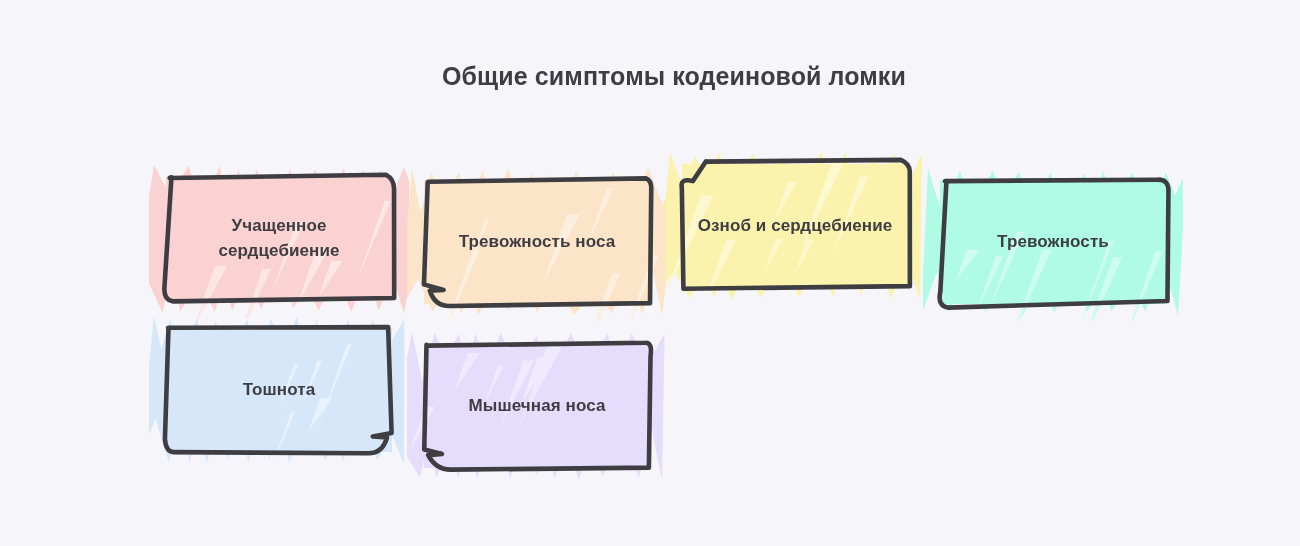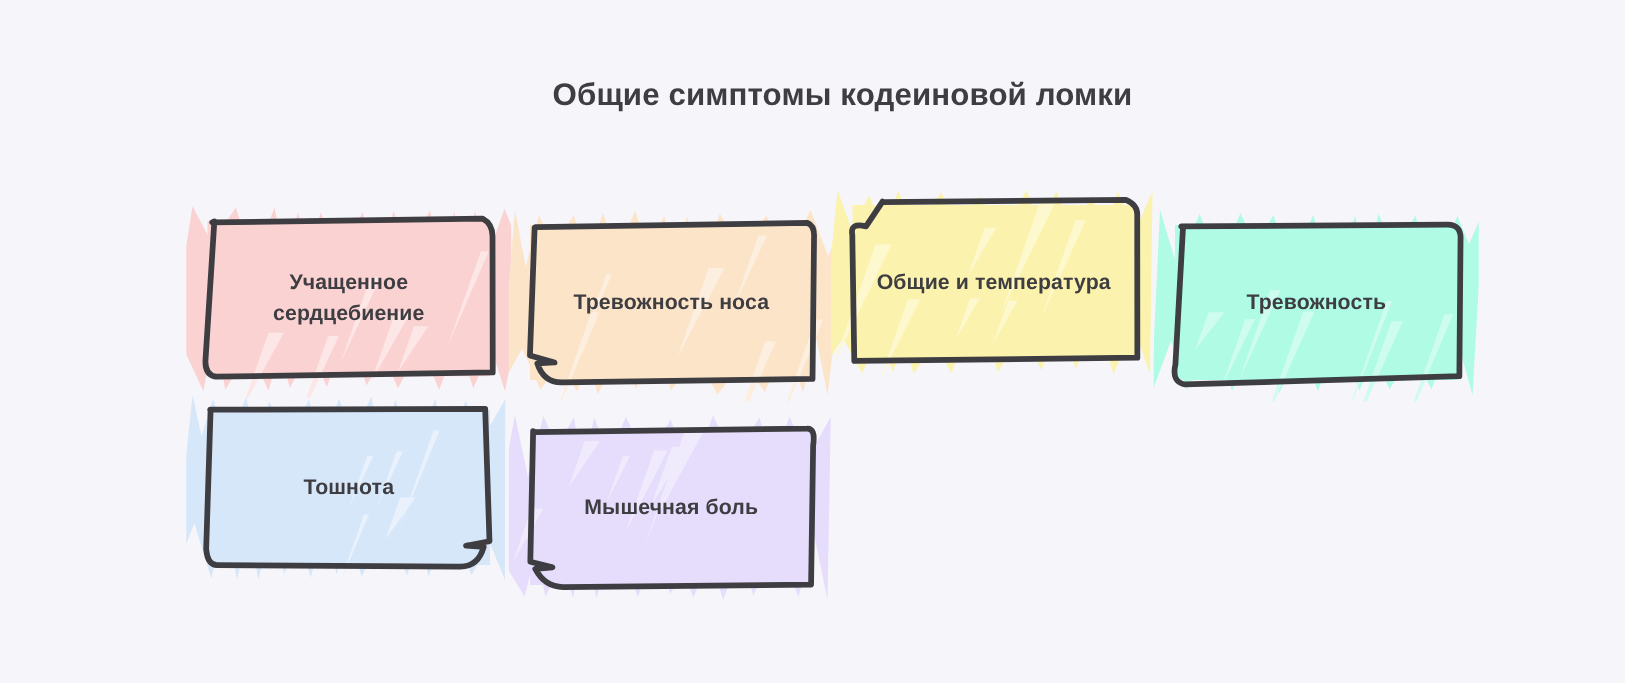--- a/index.html
+++ b/index.html
@@ -131,21 +131,21 @@
             <path d="M 97.0 77.7 L 104.7 77.7 L 85.6 110.4 Z" fill="#fdf8cd"></path>
             <path d="M 181.3 15.2 L 189.7 15.2 L 153.7 94.1 Z" fill="#fdf8cd"></path>
             <path d="M 108.8 21.2 L 118.0 21.2 L 95.3 59.7 Z" fill="#fdf8cd"></path>
             <path d="M 127.4 79.6 L 135.1 79.6 L 115.3 114.2 Z" fill="#fdf8cd"></path>
             <path d="M 47.3 78.4 L 57.4 78.4 L 25.3 141.3 Z" fill="#fdf8cd"></path>
             <path d="M 21.4 34.6 L 34.4 34.6 L -12.3 130.8 Z" fill="#fdf8cd"></path>
             <path d="M 153.2 0.1 L 165.6 0.1 L 122.1 88.9 Z" fill="#fdf8cd"></path>
           </g>
           <path d="M 27.14103326285258 0.6099328517913818 L 221.77813497185707 -1.0880569219589233 Q 231.39057238698007 3.108551502227783 230.77602968215942 11.635448169708251 L 230.8804226875305 125.13381700515747 L 4.431532001495361 127.75551347732544 L 2.831603819131851 26.812239813804627 Q 0.9293862104415893 16.715091490745543 13.807504153251648 20.11402928829193 L 27.0066654920578 0.3012284994125367 Z" fill="none" stroke="#3d3d42" stroke-width="4.6" stroke-linejoin="round" stroke-linecap="round"></path>
         </svg>
-        <div class="card-label">Общие и температура</div>
+        <div class="card-label">Озноб и сердцебиение</div>
       </div>
       <div class="card" style="left: 937px; top: 177px; width: 232px; height: 130px;">
         <svg class="card-svg" width="232" height="130" viewBox="0 0 232 130">
           <defs>
             <clipPath id="clip-anxiety">
               <rect x="-14" y="-14" width="260" height="158"></rect>
             </clipPath>
           </defs>
           <g clip-path="url(#clip-anxiety)">
             <path d="M -9 -9 L 5.3 38.3 L 22.8 -6.2 L 37.5 35.5 L 55.4 -6.6 L 67.2 19.8 L 81.8 -5.1 L 96.1 39.0 L 113.5 -5.1 L 128.6 45.4 L 147.2 -4.3 L 155.5 40.2 L 165.7 -5.8 L 179.0 23.0 L 195.2 -4.4 L 210.4 45.7 L 228.9 -4.5 L 238.1 18.2 L 249.3 -6.4 L 241 139 L 226.2 85.0 L 208.2 134.3 L 193.0 105.5 L 174.5 134.3 L 163.7 107.0 L 150.6 135.0 L 135.6 92.8 L 117.2 135.8 L 103.4 98.6 L 86.4 137.4 L 69.4 87.6 L 48.6 135.4 L 32.5 89.6 L 12.8 135.0 L -0.1 95.2 L -15.9 138.4 Z" fill="#affbe4"></path>
@@ -195,17 +195,17 @@
             <path d="M 46.7 12.0 L 59.0 12.0 L 33.7 48.9 Z" fill="#f0eafd"></path>
             <path d="M 4.2 65.8 L 13.7 65.8 L -11.2 109.8 Z" fill="#f0eafd"></path>
             <path d="M 128.3 5.4 L 141.3 5.4 L 105.4 70.8 Z" fill="#f0eafd"></path>
             <path d="M 77.3 23.9 L 83.0 23.9 L 64.2 61.2 Z" fill="#f0eafd"></path>
             <path d="M 116.4 16.3 L 129.2 16.3 L 99.9 63.4 Z" fill="#f0eafd"></path>
             <path d="M 102.3 19.4 L 113.2 19.4 L 79.3 85.0 Z" fill="#f0eafd"></path>
             <path d="M 126.4 4.7 L 131.0 4.7 L 93.9 97.4 Z" fill="#f0eafd"></path>
           </g>
           <path d="M 6.513677108287811 4.603135251998902 L 224.5777238368988 1.817742872238159 Q 231.6049153804779 1.4923633098602296 229.50944162011146 15.430520284175874 L 227.86982755661012 126.64037361741066 L 29.50847985744476 128.6657423734665 Q 14.7627765417099 128.5052723646164 7.231408858299256 114.16129252910613 L 20.97325131893158 112.85737474560737 L 3.255755662918091 108.42521386146545 L 5.512466096878052 3.850596475601196 Z" fill="none" stroke="#3d3d42" stroke-width="4.6" stroke-linejoin="round" stroke-linecap="round"></path>
         </svg>
-        <div class="card-label">Мышечная боль</div>
+        <div class="card-label">Мышечная носа</div>
       </div>
     </div>
 
 </div>
 
 </body></html>

